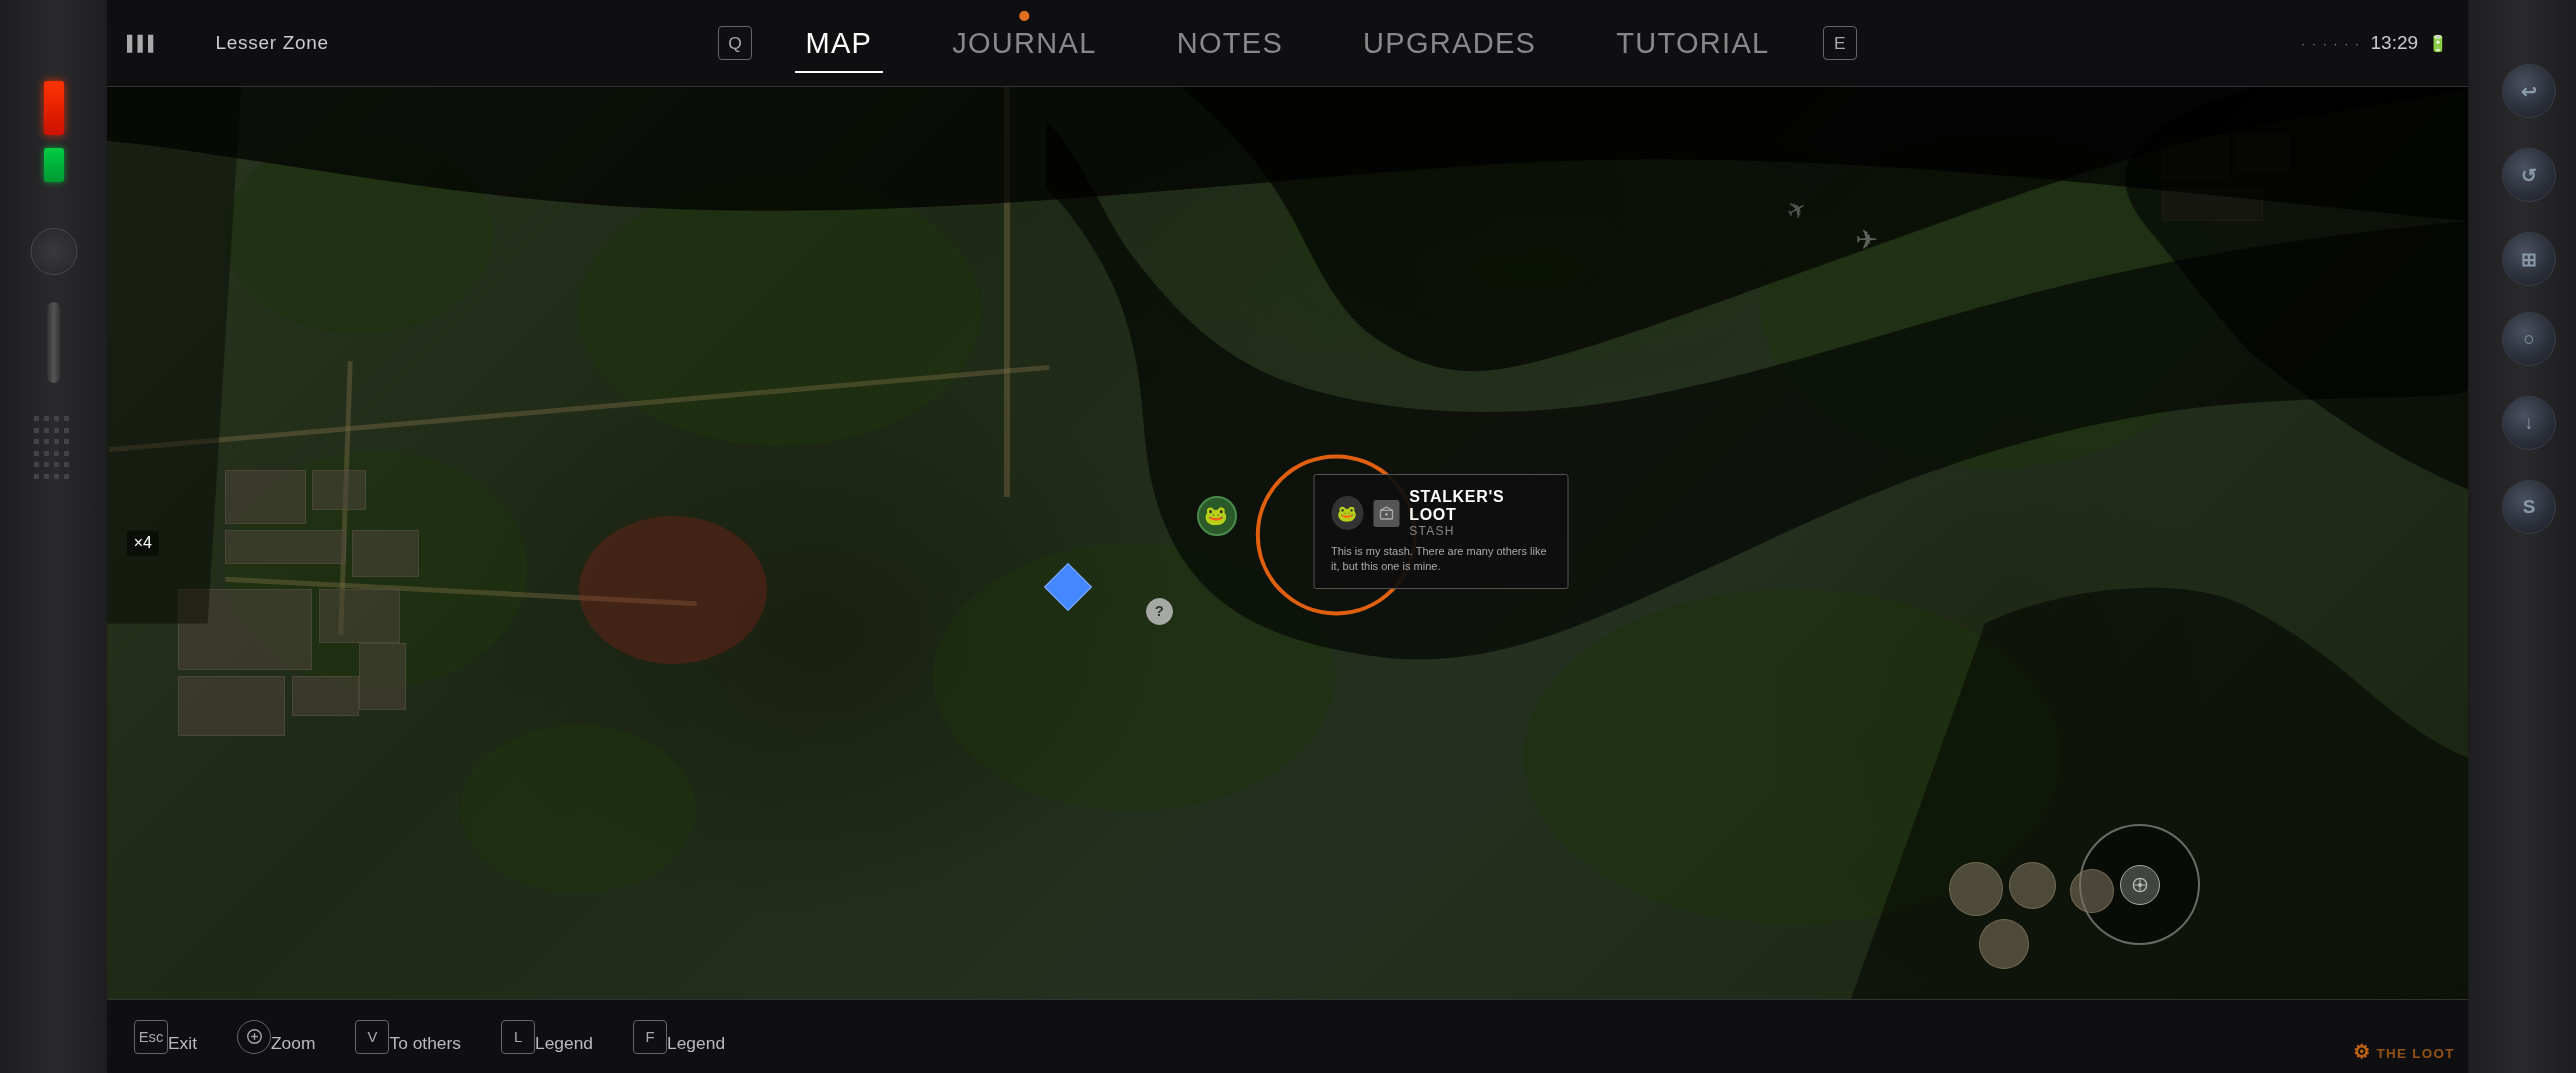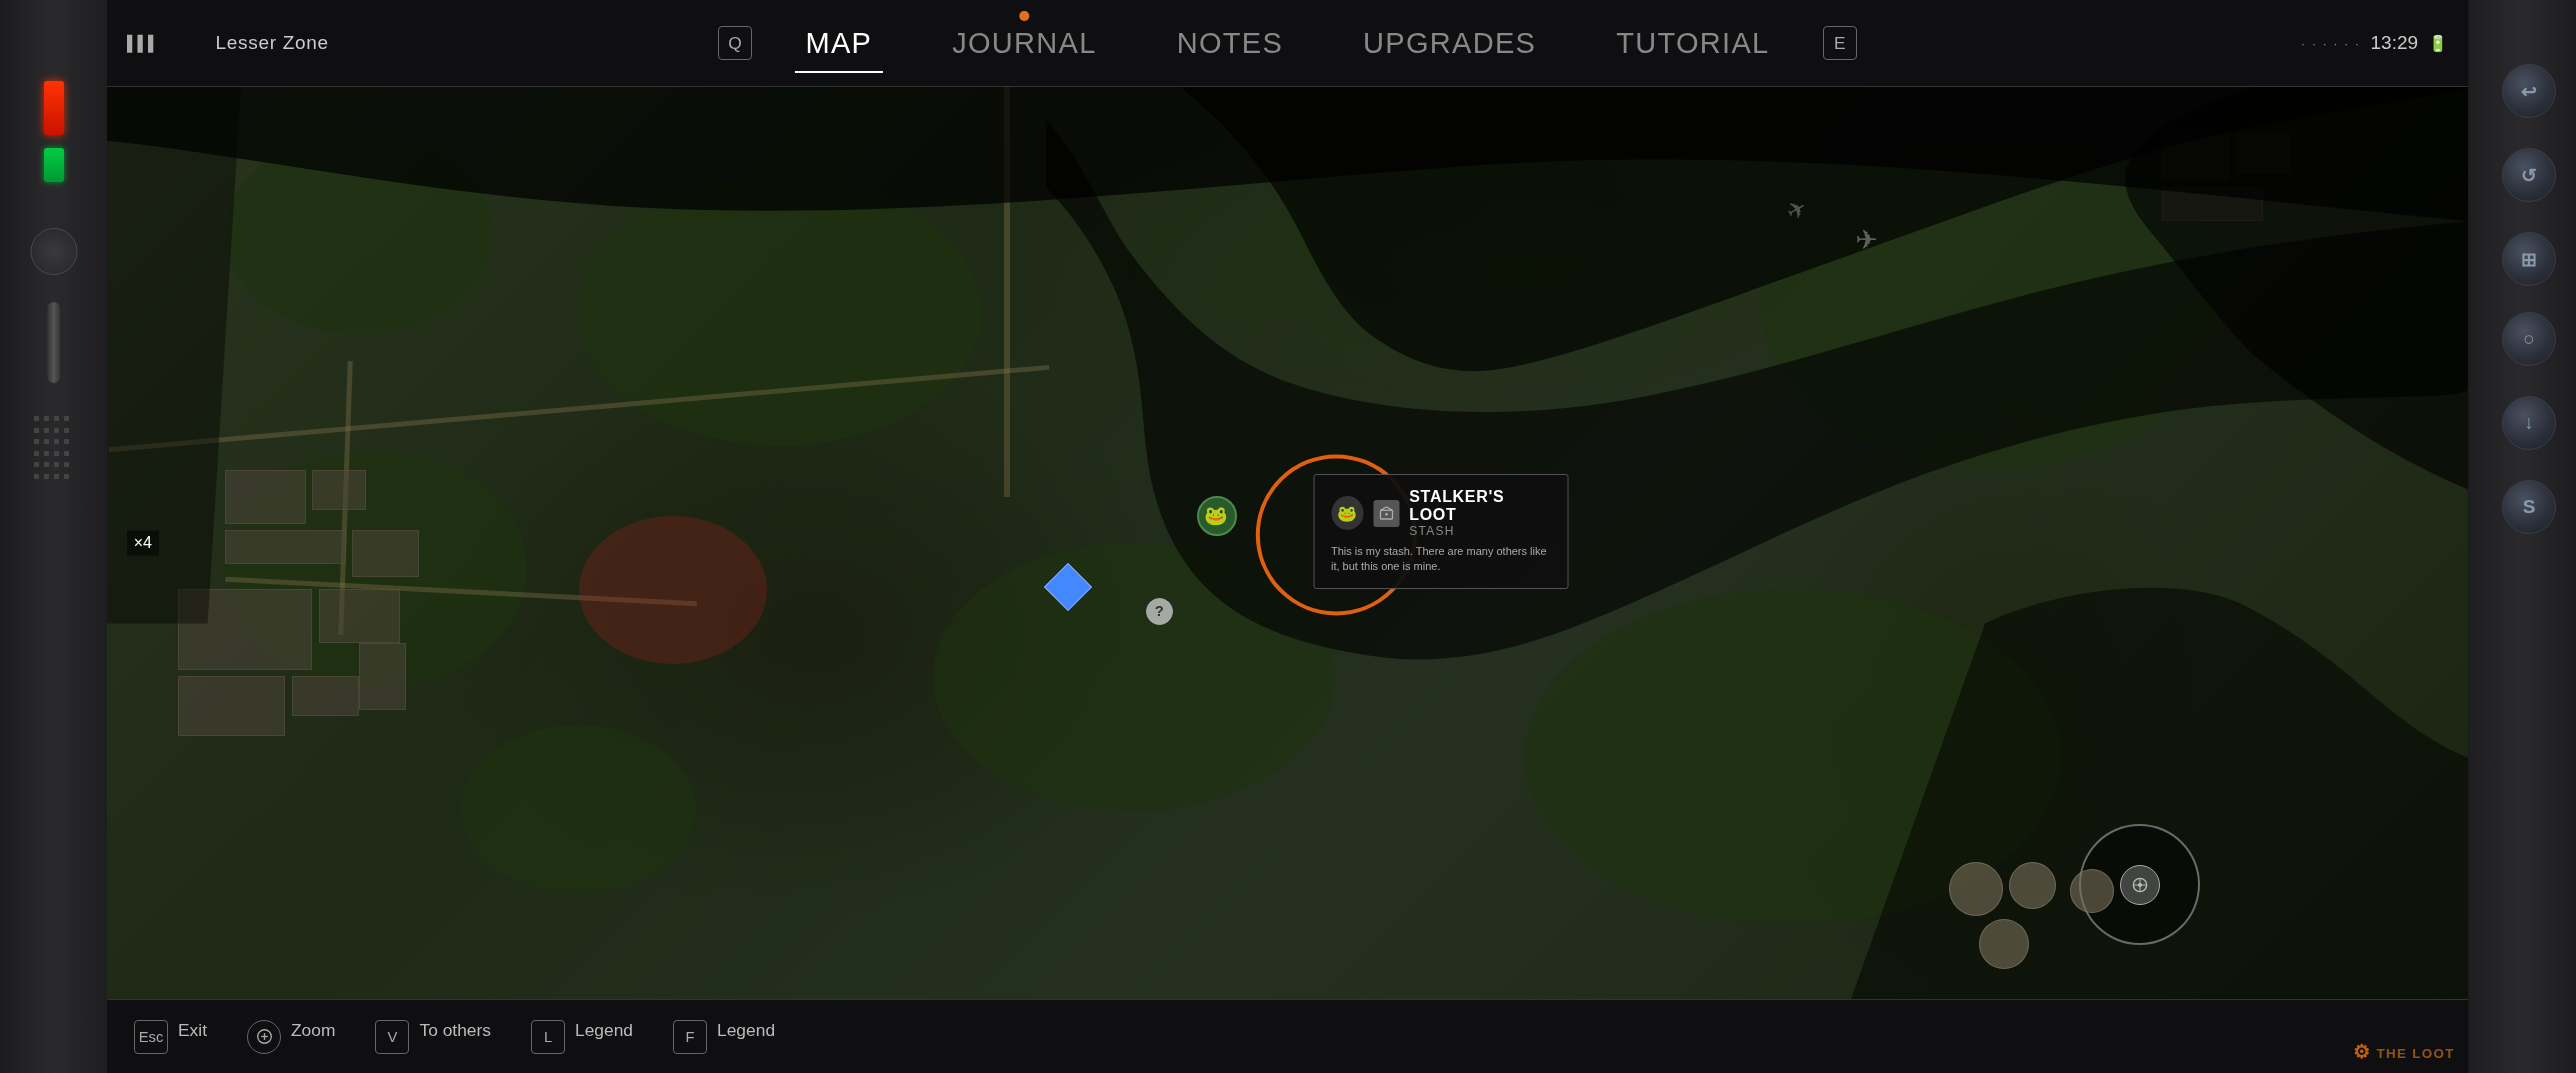--- a/index.html
+++ b/index.html
@@ -472,22 +472,21 @@
       border-top: 0.7px solid #333;
       display: flex;
       align-items: center;
       padding: 0 27px;
       gap: 40px;
       z-index: 20;
     }
 
     .bottom-btn {
       display: flex;
-      align-items: flex-start;
-      gap: 10px;
+      align-items: flex-end;
       color: #bbb;
       font-size: 17.4px;
     }
 
     .bottom-keybind {
       width: 34px;
       height: 34px;
       border: 1.3px solid #666;
       border-radius: 4px;
       display: flex;

